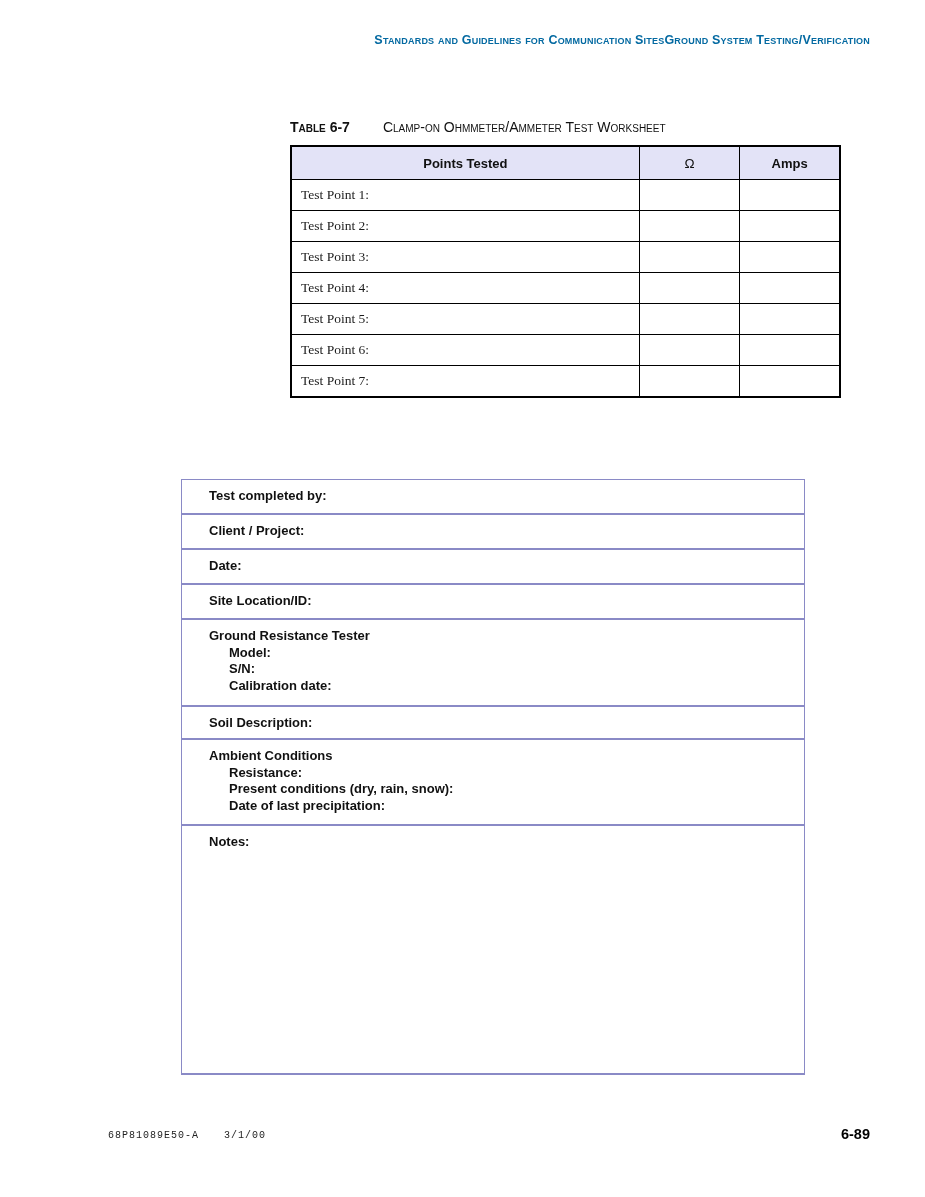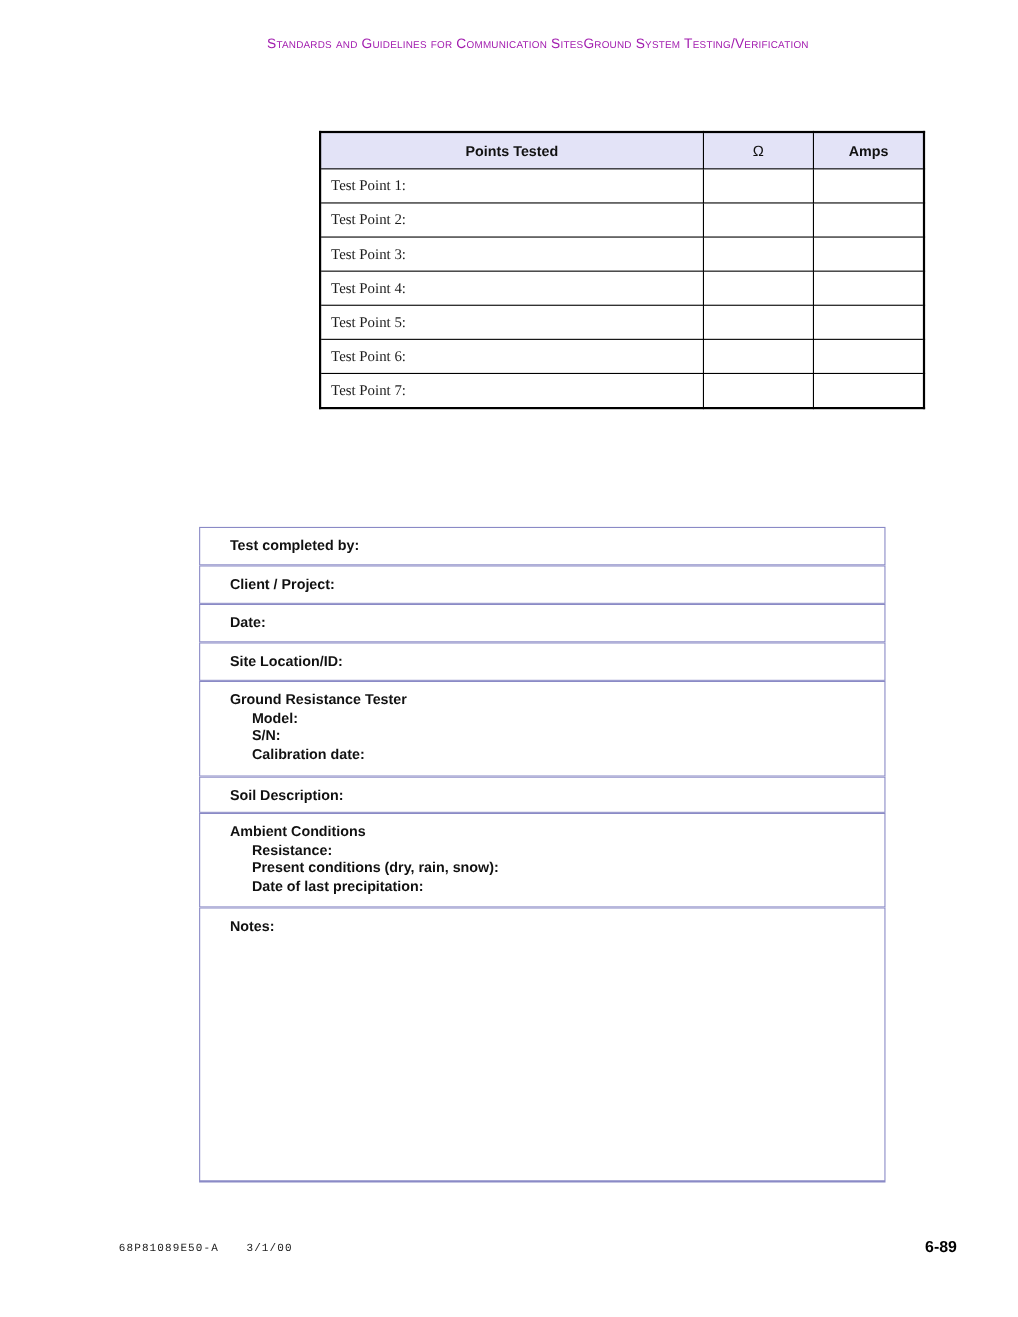--- a/index.html
+++ b/index.html
@@ -12,26 +12,26 @@
     overflow: hidden;
   }
 
   
   .page-header {
     position: absolute;
     top: 33px;
     left: 108px;
     width: 762px;
     display: flex;
-    justify-content: center;
+    justify-content: flex-end;
     font-variant: small-caps;
     font-size: 12.5px;
-    font-weight: 400;
+    font-weight: 700;
     letter-spacing: 0.2px;
-    color: #a21caf;
+    color: #0369a1;
   }
 
   
   .table-block { position: absolute; left: 290px; top: 119px; width: 551px; }
   .table-title {
     display: flex;
     align-items: baseline;
     font-variant: small-caps;
     font-size: 14px;
     color: #111;
@@ -110,20 +110,24 @@
 <body>
 
 <div class="page">
 
   <div class="page-header">
     <span>Standards and Guidelines for Communication Sites</span>
     <span>Ground System Testing/Verification</span>
   </div>
 
   <div class="table-block">
+    <div class="table-title">
+      <span class="table-title-label">Table 6-7</span>
+      <span class="table-title-caption">Clamp-on Ohmmeter/Ammeter Test Worksheet</span>
+    </div>
     <table class="worksheet">
       <colgroup>
         <col class="col-points">
           <col class="col-ohm">
           <col class="col-amps">
       </colgroup>
       <thead>
         <tr>
           <th>Points Tested</th>
           <th class="omega-header">Ω</th>

